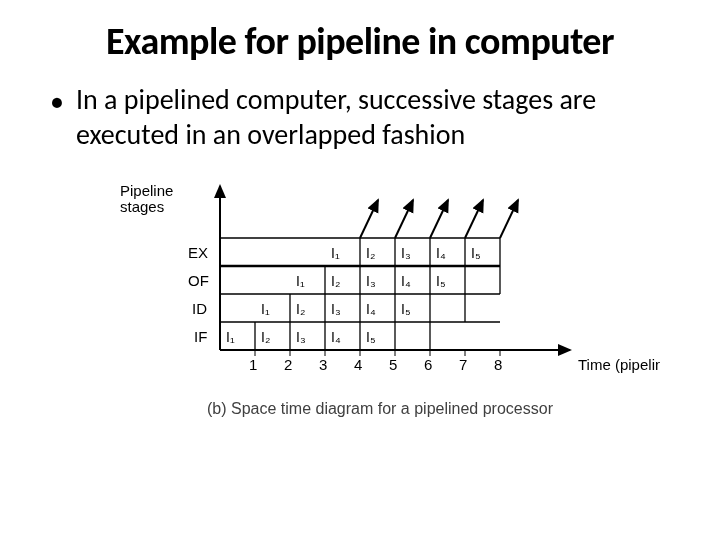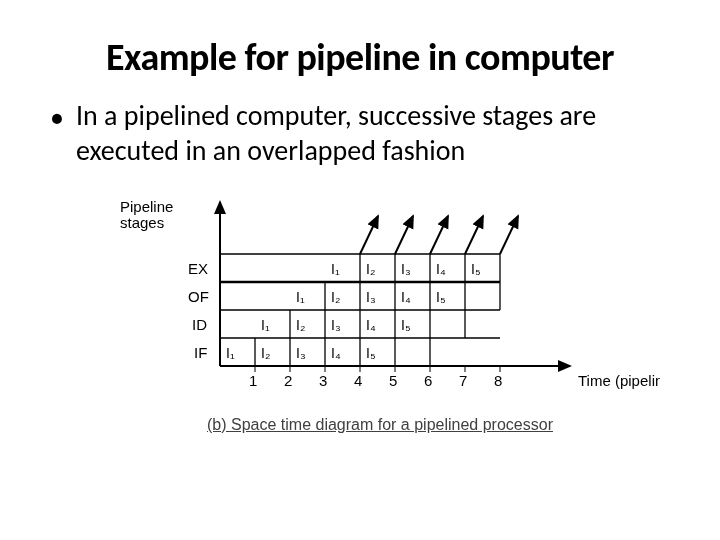--- a/index.html
+++ b/index.html
@@ -16,21 +16,21 @@
     width: 720px;
     height: 540px;
     box-sizing: border-box;
     padding: 18px 40px 0 40px;
   }
   .title {
     font-size: 38px;
     font-weight: 600;
     text-align: center;
     letter-spacing: -0.5px;
-    margin: 16px 0 18px 0;
+    margin: 0 0 18px 0;
   }
   .bullet {
     display: flex;
     align-items: flex-start;
     font-size: 28px;
     line-height: 1.25;
     margin: 0 0 26px 10px;
   }
   .bullet .dot {
     margin-right: 12px;
@@ -44,21 +44,20 @@
     font-family: Arial, sans-serif;
     font-size: 15px;
     color: #404040;
   }
   .caption {
     position: absolute;
     width: 100%;
     text-align: center;
     font-size: 16px;
     left: 0;
-    text-decoration: underline;
   }
 </style>
 </head>
 <body>
 
 <div class="slide">
 
   <div class="title">Example for pipeline in computer</div>
 
   <div class="bullet">

